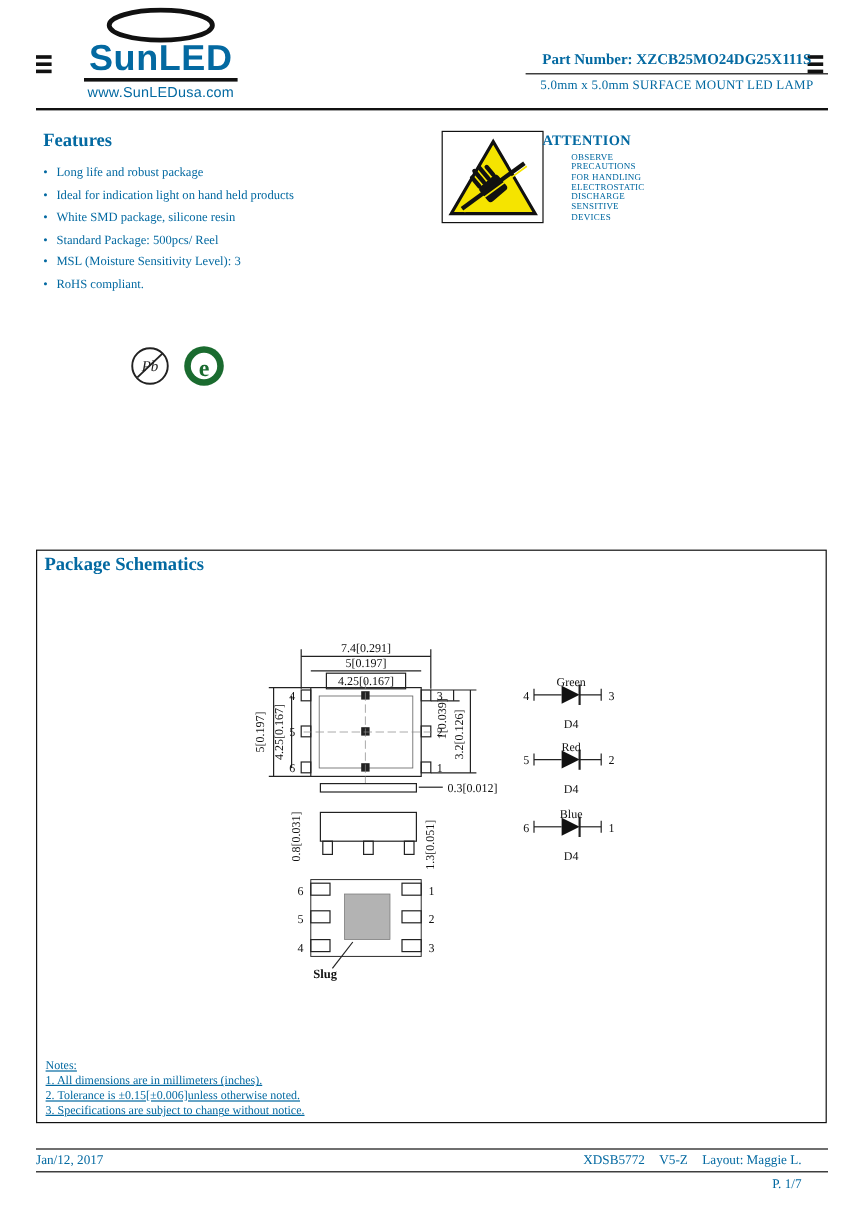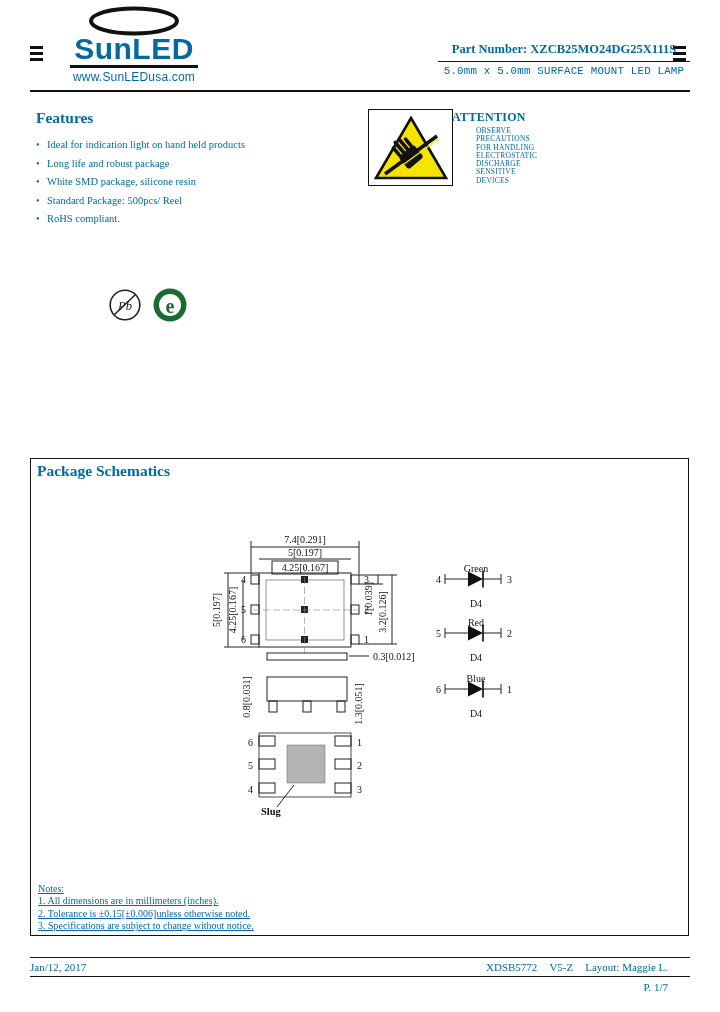--- a/index.html
+++ b/index.html
@@ -16,21 +16,21 @@
   .logo-block { left:70px; top:6px; width:128px; text-align:center;
                 font-family:"Liberation Sans","DejaVu Sans",sans-serif; }
   .logo-ellipse { display:block; margin:0 auto; }
   .logo-text { font-size:30px; font-weight:bold; letter-spacing:.5px; line-height:30px; margin-top:-2px; }
   .logo-rule { height:3px; background:#111; margin-top:1px; }
   .website { font-size:12px; margin-top:2px; letter-spacing:.2px; }
 
   .title-block { left:438px; top:42px; width:252px; text-align:center; }
   .part-number { font-size:12.5px; font-weight:bold; white-space:nowrap; }
   .title-rule { height:1px; background:#111; margin:4px 0 3px; }
-  .product-title { font-size:10.8px; letter-spacing:.2px; white-space:nowrap;font-family:Liberation Mono, monospace; }
+  .product-title { font-size:10.8px; letter-spacing:.2px; white-space:nowrap; }
 
   .header-rule { left:30px; top:90px; width:660px; height:2px; background:#111; }
 
   
   .features { left:36px; top:109px; width:330px; }
   .features-title { font-size:15.5px; font-weight:bold; }
   .features-list { list-style:none; margin-top:9px; }
   .features-list li { position:relative; font-size:10.5px; line-height:18.5px; padding-left:11px; }
   .features-list li::before { content:"\2022"; position:absolute; left:0; top:0; }
 
@@ -92,24 +92,25 @@
     </div>
     <div class="title-rule"></div>
     <div class="product-title">5.0mm x 5.0mm SURFACE MOUNT LED LAMP</div>
   </div>
 
   <div class="abs header-rule"></div>
 
   <div class="abs features">
     <div class="features-title">Features</div>
     <ul class="features-list">
+      <li>Long life and robust package</li>
       <li>Ideal for indication light on hand held products</li>
-      <li>Long life and robust package</li>
       <li>White SMD package, silicone resin</li>
       <li>Standard Package: 500pcs/ Reel</li>
+      <li>MSL (Moisture Sensitivity Level): 3</li>
       <li>RoHS compliant.</li>
     </ul>
   </div>
 
   <div class="abs esd-box">
     <svg width="76" height="66" viewBox="0 0 76 66">
       <polygon points="38,3 73,63 3,63" fill="#F5E400" stroke="#111" stroke-width="2.6"></polygon>
       <g fill="#111" transform="rotate(-40 38 42)">
         <rect x="28" y="34" width="20" height="16" rx="3"></rect>
         <rect x="28.5" y="22" width="3.6" height="13" rx="1.8"></rect>

